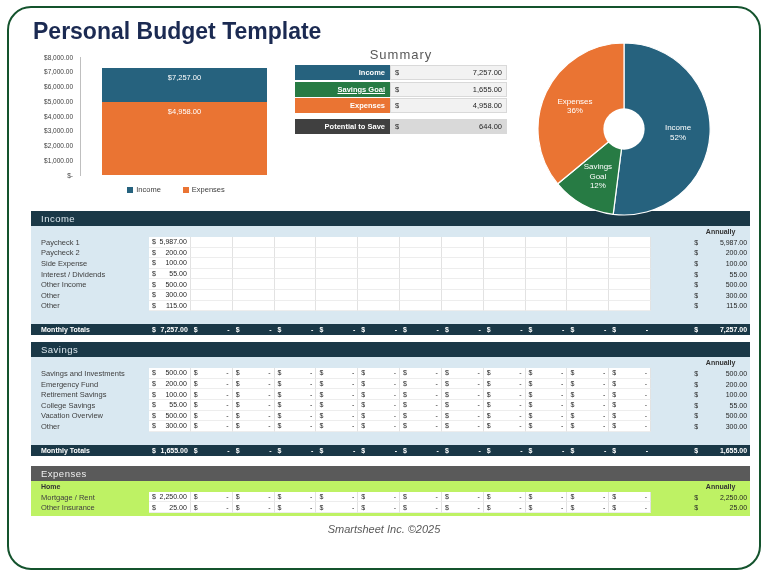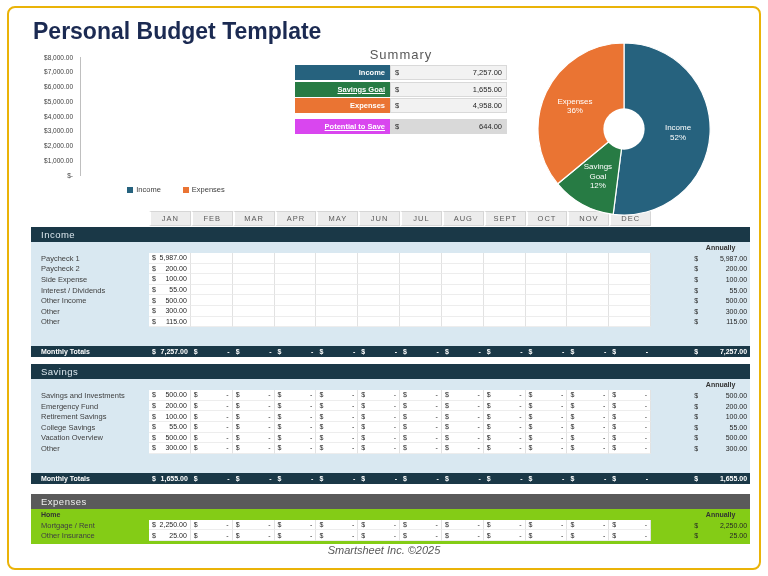--- a/index.html
+++ b/index.html
@@ -1,19 +1,19 @@
 <!DOCTYPE html>
 <html><head>
 <meta charset="utf-8">
 <style>
   * { box-sizing: border-box; margin: 0; padding: 0; }
   html, body { width: 768px; height: 576px; background: #fff; overflow: hidden;
     font-family: "Liberation Sans", sans-serif; }
   .card { position: absolute; left: 7px; top: 6px; right: 7px; bottom: 6px;
-    background: #fff; border: 2px solid #eab308; border-radius: 8px; overflow: hidden; }
+    background: #fff; border: 2px solid #14532d; border-radius: 24px; overflow: hidden; }
   .page-title { margin: 10px 0 0 24px; font-size: 23px; font-weight: bold; color: #1b2a52; }
 
   
   .top-row { position: relative; height: 166px; }
   
   .bar-widget { position: absolute; left: 14px; top: 6px; width: 256px; height: 152px; }
   .tick { position: absolute; width: 50px; text-align: right; font-size: 6.5px; color: #404040; }
   .axis-line { position: absolute; left: 57px; top: 6px; width: 1px; height: 119px; background: #bfbfbf; }
   .plot { position: absolute; left: 58px; top: 6px; width: 190px; height: 118px; }
   .bar-seg { position: absolute; left: 11%; width: 87%; }
@@ -42,58 +42,64 @@
   .grid-row { display: grid; grid-template-columns: 118px repeat(12, 41.85px) 40px 59px; }
   .months-row { height: 15px; margin-bottom: 1px; }
   .month-cell { background: #ececec; border: 1px solid #d6d6d6; border-left: 2px solid #fff;
      display: flex; align-items: center; justify-content: center;
      font-size: 7.5px; color: #595959; letter-spacing: 1px; }
   .section { margin-bottom: 0; }
   .section-bar { height: 15px; display: flex; align-items: center; padding-left: 10px;
      color: #dce7ee; font-size: 9.5px; letter-spacing: 0.5px; }
   .theme-blue .section-bar { background: #1a3847; }
   .theme-gray .section-bar { background: #5a5a5a; color: #efefef; }
-  .theme-blue .section-body { background: #d9e8f1; padding-bottom: 11px; }
-  .theme-gray .section-body { background: #84cc16; padding-bottom: 3px; }
+  .theme-blue .section-body { background: #d9e8f1; padding-bottom: 5px; }
+  .theme-gray .section-body { background: #bef264; padding-bottom: 3px; }
   .annually-row { height: 11px; align-items: center; }
   .annually-head { grid-column: 15; font-size: 7px; font-weight: bold; color: #333; text-align: center; }
   .subheader-label { grid-column: 1; font-size: 7px; font-weight: bold; color: #333; padding-left: 10px; }
   .data-row { height: 10.6px; }
   .row-label { display: flex; align-items: center; padding-left: 10px; font-size: 7.5px; color: #404040; }
   .cell { display: flex; align-items: center; justify-content: space-between;
      padding: 0 3px; font-size: 7px; color: #262626; }
   .cell.white { background: #fff; border-right: 1px solid #e2e2e2; border-bottom: 1px solid #ededed; }
   .cell .cur { text-align: left; } .cell .val { text-align: right; }
   .annually-cell { grid-column: 15; }
   .spacer-row { height: 8px; }
   .totals-row { height: 11px; background: #1a3847; color: #fff; font-weight: bold; margin-top: 0; }
   .totals-row .row-label { color: #fff; font-size: 7px; font-weight: bold; }
   .totals-row .cell { color: #fff; font-size: 7px; font-weight: bold; }
   .section-gap-sm { height: 7px; } .section-gap-lg { height: 10px; }
-  .footer { text-align: center; font-size: 11px; font-style: italic; color: #595959; margin-top: 0; }
+  .footer { text-align: center; font-size: 11px; font-style: italic; color: #595959; margin-top: 7px; }
 </style>
 </head>
 <body>
 
 <div class="card">
 
   <h1 class="page-title">Personal Budget Template</h1>
 
   <div class="top-row">
     <div class="bar-widget" id="bar-widget">
         <div class="tick" style="top: 2.5px;">$8,000.00</div>
         <div class="tick" style="top: 17.25px;">$7,000.00</div>
         <div class="tick" style="top: 32px;">$6,000.00</div>
         <div class="tick" style="top: 46.75px;">$5,000.00</div>
         <div class="tick" style="top: 61.5px;">$4,000.00</div>
         <div class="tick" style="top: 76.25px;">$3,000.00</div>
         <div class="tick" style="top: 91px;">$2,000.00</div>
         <div class="tick" style="top: 105.75px;">$1,000.00</div>
         <div class="tick" style="top: 120.5px;">$-</div>
         <div class="axis-line"></div>
+        <div class="plot">
+          <div class="bar-seg" style="bottom: 0px; height: 73.1305px; background: rgb(234, 116, 51);"></div>
+          <div class="bar-seg" style="bottom: 73.1305px; height: 33.9102px; background: rgb(38, 98, 126);"></div>
+          <div class="bar-label" style="top: 15.9593px;">$7,257.00</div>
+          <div class="bar-label" style="top: 49.8695px;">$4,958.00</div>
+        </div>
         <div class="legend">
           <div class="legend-item">
             <span class="legend-swatch" style="background: rgb(38, 98, 126);"></span>
             <span>Income</span>
           </div>
           <div class="legend-item">
             <span class="legend-swatch" style="background: rgb(234, 116, 51);"></span>
             <span>Expenses</span>
           </div>
         </div>
@@ -117,21 +123,21 @@
             </div>
           </div>
           <div class="summary-row">
             <div class="summary-label" style="background: rgb(234, 116, 51);">Expenses</div>
             <div class="summary-value">
               <span class="cur">$</span>
               <span class="val">4,958.00</span>
             </div>
           </div>
           <div class="summary-row gap-before potential">
-            <div class="summary-label" style="background: #d946ef; text-decoration: underline;">Potential to Save</div>
+            <div class="summary-label" style="background: #404040;">Potential to Save</div>
             <div class="summary-value">
               <span class="cur">$</span>
               <span class="val">644.00</span>
             </div>
           </div>
         </div>
     </div>
 
     <div class="pie-widget" id="pie-widget"><svg width="176" height="176" viewBox="0 0 176 176">
           <path d="M88,88 L88.0,2.0 A86,86 0 1 1 77.2,173.3 Z" fill="#26627E" stroke="#ffffff" stroke-width="1.2"></path>
@@ -140,35 +146,20 @@
           <circle cx="88" cy="88" r="20.64" fill="#ffffff"></circle>
         </svg><div class="pie-label" style="left: 142.073px; top: 91.402px;">Income
 52%</div><div class="pie-label" style="left: 61.8986px; top: 135.478px;">Savings
 Goal
 12%</div><div class="pie-label" style="left: 38.9765px; top: 64.9313px;">Expenses
 36%</div></div>
   </div>
 
 
   <div class="sheet">
-    <div class="grid-row months-row" id="months-row">
-        <div></div>
-        <div class="month-cell">JAN</div>
-        <div class="month-cell">FEB</div>
-        <div class="month-cell">MAR</div>
-        <div class="month-cell">APR</div>
-        <div class="month-cell">MAY</div>
-        <div class="month-cell">JUN</div>
-        <div class="month-cell">JUL</div>
-        <div class="month-cell">AUG</div>
-        <div class="month-cell">SEPT</div>
-        <div class="month-cell">OCT</div>
-        <div class="month-cell">NOV</div>
-        <div class="month-cell">DEC</div>
-      </div>
     <div id="sections">
         <div class="section theme-blue">
           <div class="section-bar">
             <span>Income</span>
           </div>
           <div class="section-body">
             <div class="grid-row annually-row">
               <div class="annually-head">Annually</div>
             </div>
             <div class="grid-row data-row">

